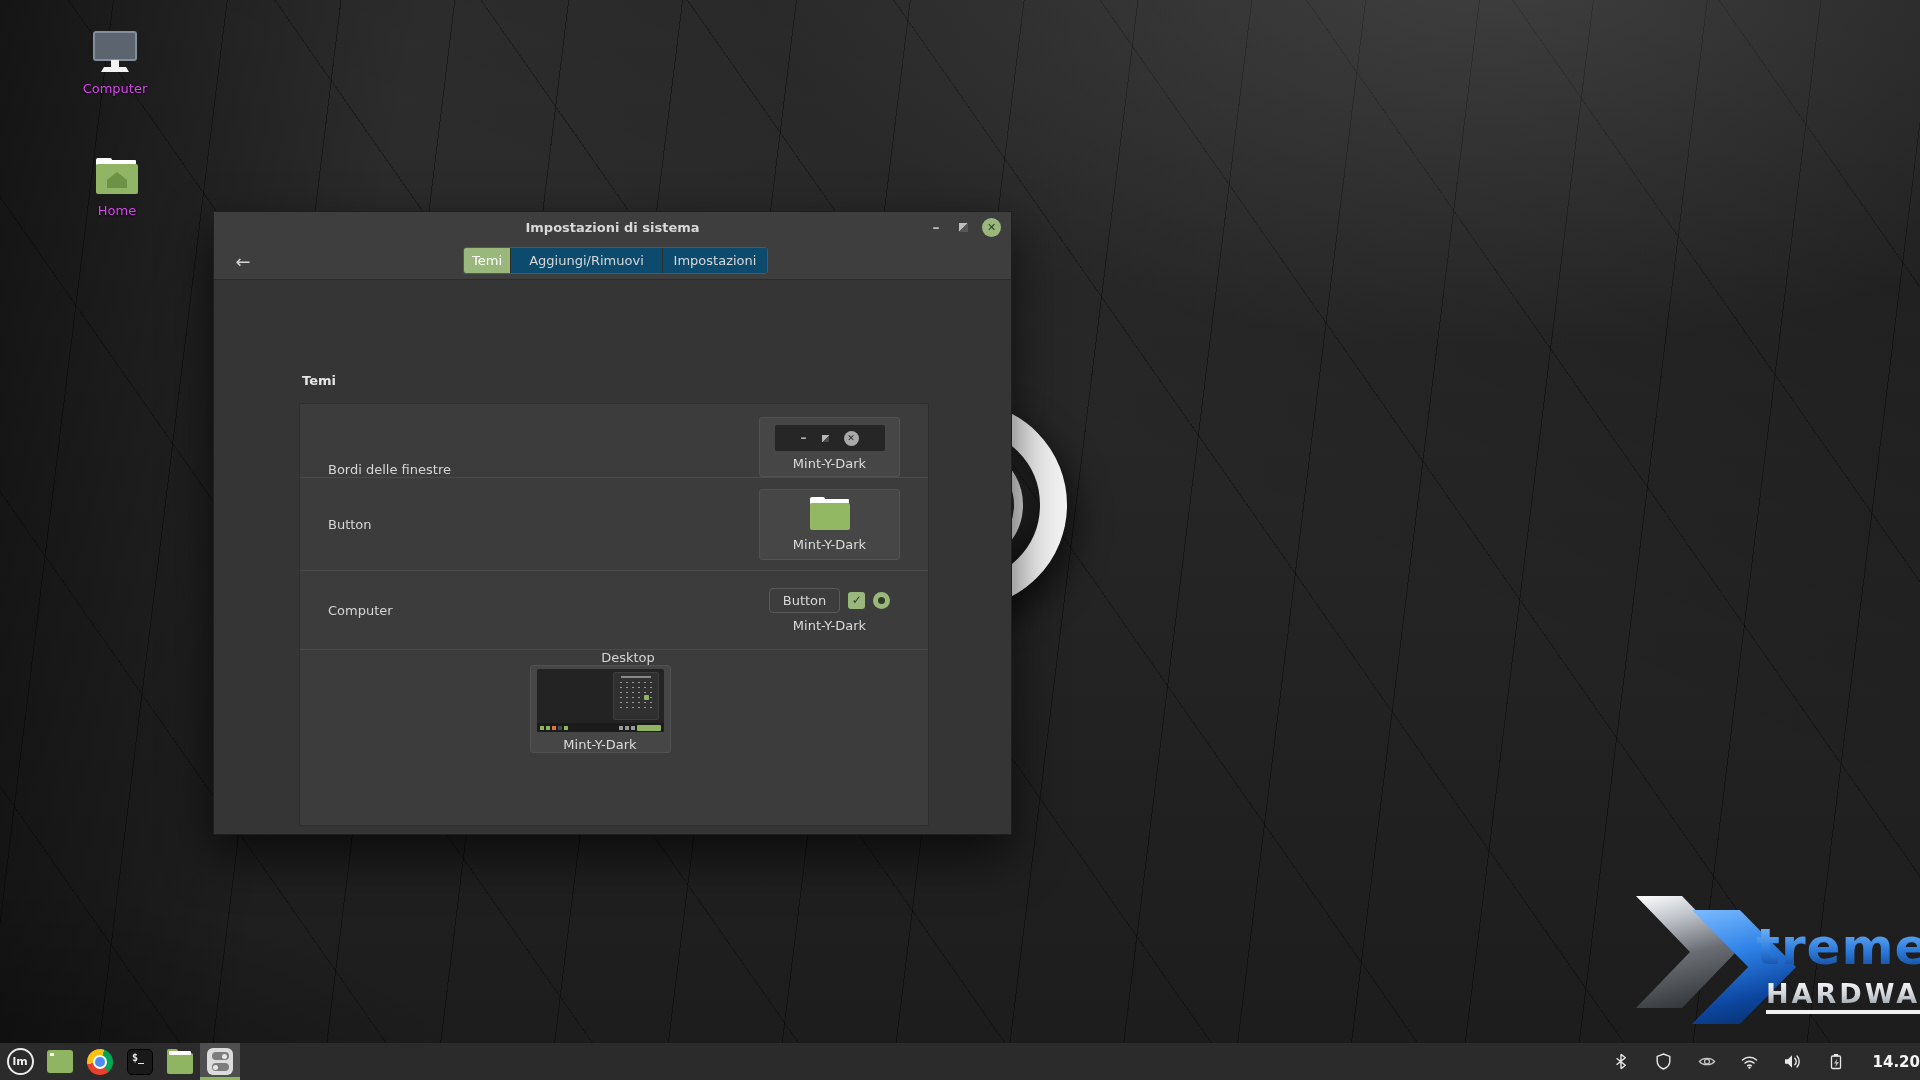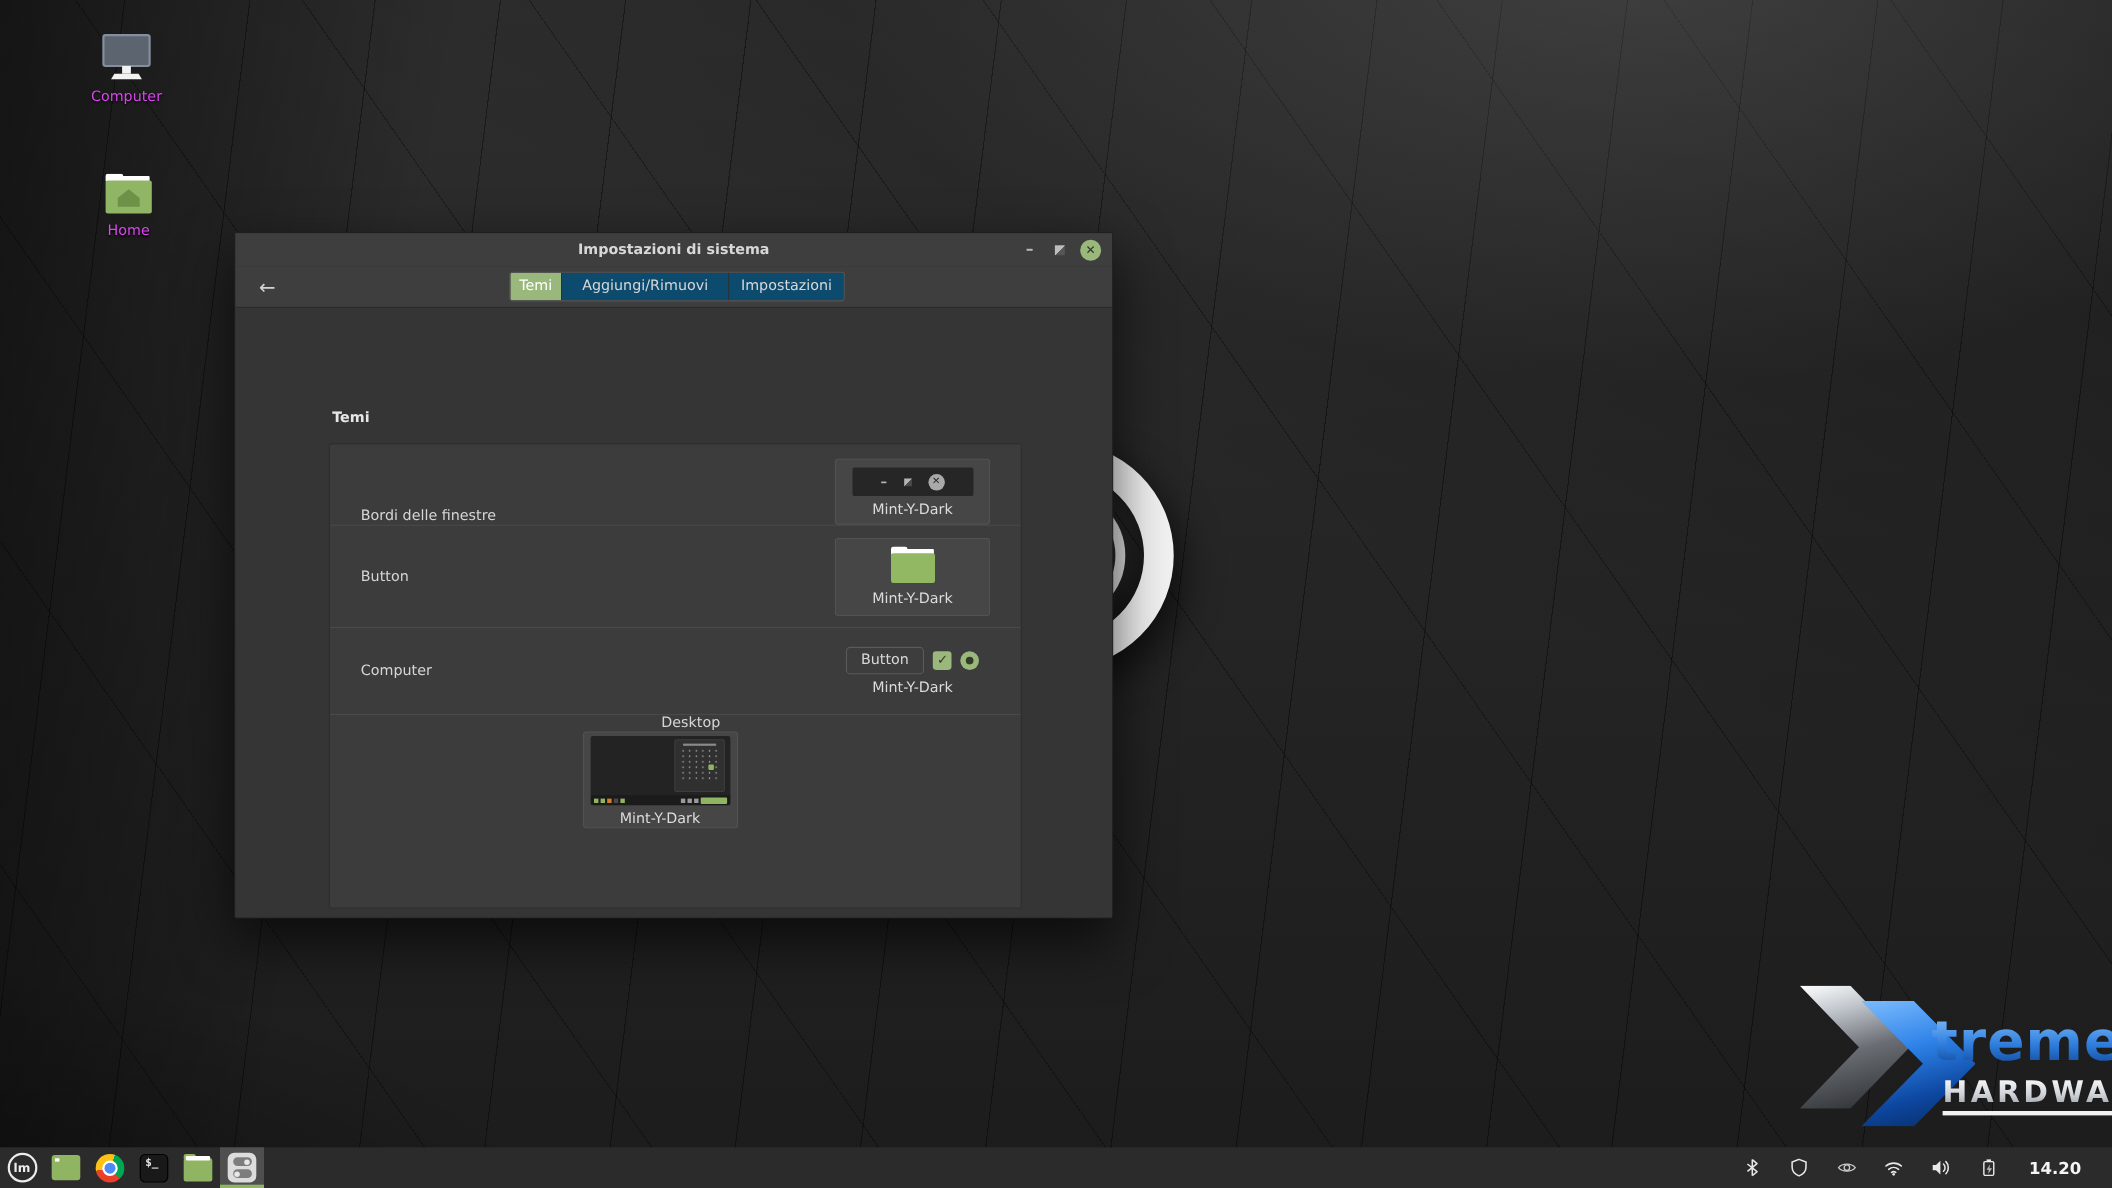--- a/index.html
+++ b/index.html
@@ -140,21 +140,21 @@
   .folder-tb::before { content:""; position:absolute; left:0; top:-4px; width:11px; height:5px;
     background:#8fb563; border-radius:2px 2px 0 0; }
   .folder-tb::after { content:""; position:absolute; left:2px; top:-2px; right:2px; height:4px;
     background:#ffffff; border-radius:1px; }
   .toggles { width:26px; height:27px; background:#dcdcdc; border-radius:6px;
     display:flex; flex-direction:column; align-items:center; justify-content:center; gap:3px; }
   .pill { width:17px; height:8px; background:#7d7d7d; border-radius:4px; position:relative; }
   .pill::after { content:""; position:absolute; top:1.5px; width:5px; height:5px; border-radius:50%; background:#e8e8e8; }
   .pill.r::after { right:1.5px; } .pill.l::after { left:1.5px; }
 
-  .tray { margin-left:auto; display:flex; align-items:flex-end; gap:25px; padding-right:28px; }
+  .tray { margin-left:auto; display:flex; align-items:flex-end; gap:25px; padding-right:0; }
   .tray-icon { width:18px; height:18px; display:flex; align-items:center; justify-content:center; }
   .clock { font-size:15px; font-weight:bold; color:#f5f5f5; margin-left:3px; }
 </style>
 </head>
 <body>
 
 <div class="wallpaper"></div>
 <div class="ring"></div>
 <div class="ring-inner"></div>
 

